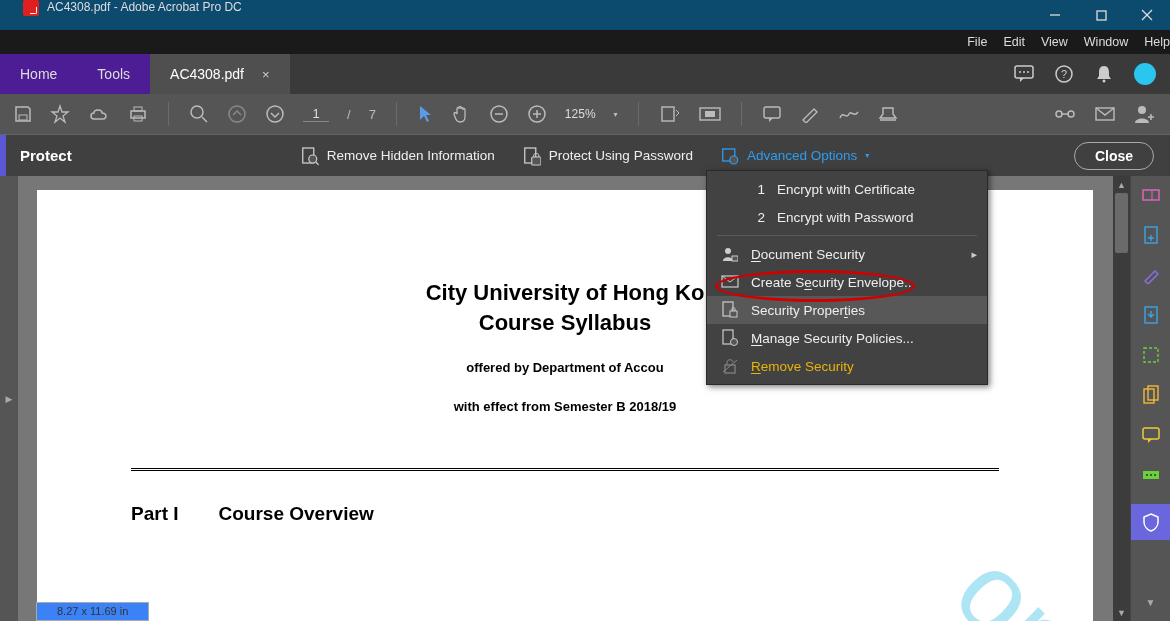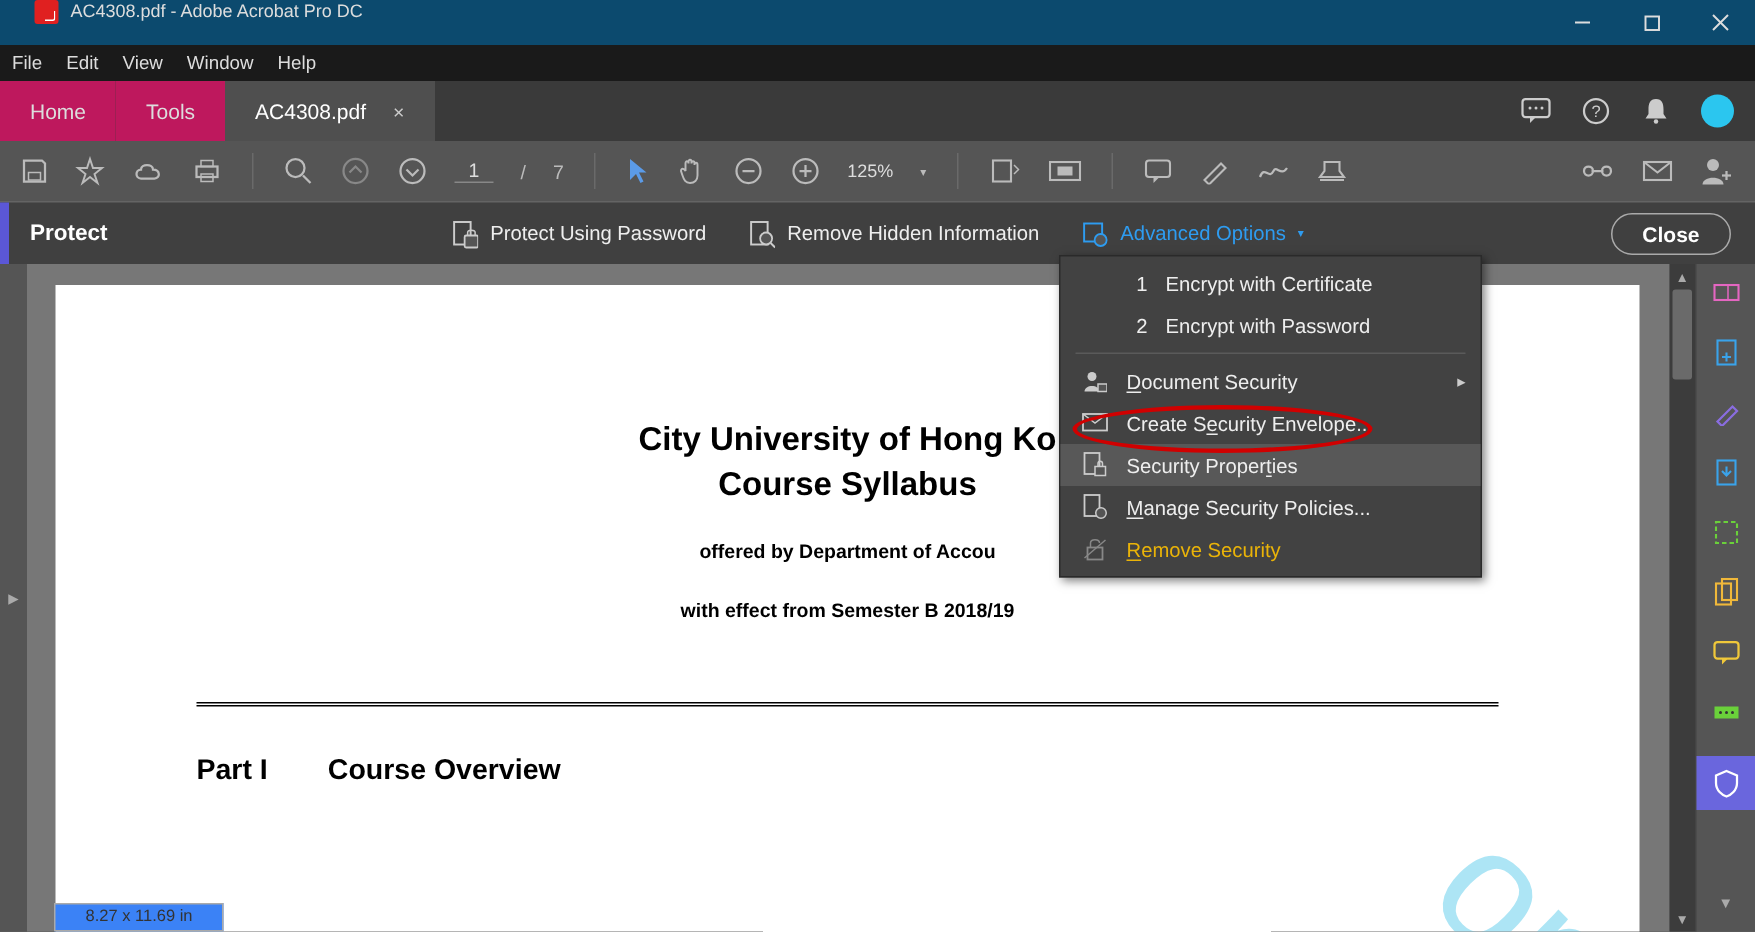--- a/index.html
+++ b/index.html
@@ -3,24 +3,24 @@
 <meta charset="utf-8">
 <style>
   * { box-sizing: border-box; margin: 0; padding: 0; font-family: "Segoe UI", Arial, sans-serif; }
   html, body { width: 1170px; height: 621px; overflow: hidden; background: #2b2b2b; color: #ddd; }
   .titlebar { height: 30px; background: #0c4a6e; display: flex; align-items: flex-start; padding-left: 23px; }
   .titlebar .logo { width: 16px; height: 16px; background: #e02020; border-radius: 2px; display: inline-block; margin-right: 8px; position: relative; }
   .titlebar .logo::after { content: ""; position: absolute; bottom: 2px; right: 2px; width: 6px; height: 6px; border: 1.5px solid #fff; border-top: none; border-left: none; border-bottom-right-radius: 2px; }
   .titlebar .title { font-size: 12px; color: #ddd; }
   .titlebar .winbtns { margin-left: auto; display: flex; }
   .titlebar .winbtn { width: 46px; height: 30px; display: flex; align-items: center; justify-content: center; color: #ddd; font-size: 13px; }
-  .menubar { height: 24px; background: #1a1a1a; display: flex; align-items: center; padding-left: 8px; gap: 16px; font-size: 12.5px; color: #ddd; }
+  .menubar { height: 24px; background: #1a1a1a; display: flex; align-items: center; padding-left: 8px; gap: 16px; font-size: 12.5px; color: #ddd; justify-content: flex-end; }
   .menubar span { cursor: default; }
   .tabrow { height: 40px; background: #3a3a3a; display: flex; align-items: stretch; }
-  .tabrow .statictab { display: flex; align-items: center; padding: 0 20px; font-size: 14px; color: #ddd; background: #be185d; }
+  .tabrow .statictab { display: flex; align-items: center; padding: 0 20px; font-size: 14px; color: #ddd; background: #4c1d95; }
   .tabrow .filetab { display: flex; align-items: center; padding: 0 20px; font-size: 14px; color: #fff; background: #4f4f4f; position: relative; }
   .tabrow .closex { margin-left: 18px; color: #ccc; font-size: 13px; }
   .tabrow .spacer { flex: 1; }
   .tabrow .righticons { display: flex; align-items: center; gap: 20px; padding-right: 14px; }
   .tabrow .righticons .ico { width: 20px; height: 20px; display: flex; align-items: center; justify-content: center; }
   .avatar { width: 22px; height: 22px; background: #2bc6ef; border-radius: 50%; }
   .toolbar { height: 40px; background: #555; display: flex; align-items: center; padding: 0 14px; gap: 18px; font-size: 13px; color: #bbb; }
   .toolbar .sep { width: 1px; height: 24px; background: #6a6a6a; margin: 0 2px; }
   .toolbar .zoomval { color: #ddd; font-size: 12px; }
   .toolbar .pagebox { width: 26px; text-align: center; color: #ddd; }
@@ -260,35 +260,35 @@
 </div>
 
 <div class="protectbar">
   <div class="accent"></div>
   <div class="plabel">Protect</div>
   <div class="center">
     <div class="pbtn">
       <span class="ico">
           <svg width="18" height="20">
             <rect x="2" y="2" width="11" height="15" fill="none" stroke="#ccc" stroke-width="1.3"></rect>
+            <circle cx="12" cy="13" r="4" fill="#555" stroke="#ccc" stroke-width="1.2"></circle>
+            <line x1="15" y1="16" x2="18" y2="19" stroke="#ccc" stroke-width="1.3"></line>
+          </svg>
+        </span>
+      <span>Remove Hidden Information</span>
+    </div>
+    <div class="pbtn">
+      <span class="ico">
+          <svg width="18" height="20">
+            <rect x="2" y="2" width="11" height="15" fill="none" stroke="#ccc" stroke-width="1.3"></rect>
             <rect x="9" y="11" width="9" height="8" rx="1" fill="#555" stroke="#ccc" stroke-width="1.2"></rect>
             <path d="M11 11 L11 9 C11 7 16 7 16 9 L16 11" fill="none" stroke="#ccc"></path>
           </svg>
         </span>
       <span>Protect Using Password</span>
-    </div>
-    <div class="pbtn">
-      <span class="ico">
-          <svg width="18" height="20">
-            <rect x="2" y="2" width="11" height="15" fill="none" stroke="#ccc" stroke-width="1.3"></rect>
-            <circle cx="12" cy="13" r="4" fill="#555" stroke="#ccc" stroke-width="1.2"></circle>
-            <line x1="15" y1="16" x2="18" y2="19" stroke="#ccc" stroke-width="1.3"></line>
-          </svg>
-        </span>
-      <span>Remove Hidden Information</span>
     </div>
     <div class="pbtn blue">
       <span class="ico">
           <svg width="18" height="20">
             <rect x="2" y="3" width="12" height="12" fill="none" stroke="#2e9cf0" stroke-width="1.3"></rect>
             <circle cx="13" cy="14" r="4" fill="#555" stroke="#2e9cf0" stroke-width="1.2"></circle>
           </svg>
         </span>
       <span>Advanced Options</span>
       <span style="font-size:8px">▾</span>

